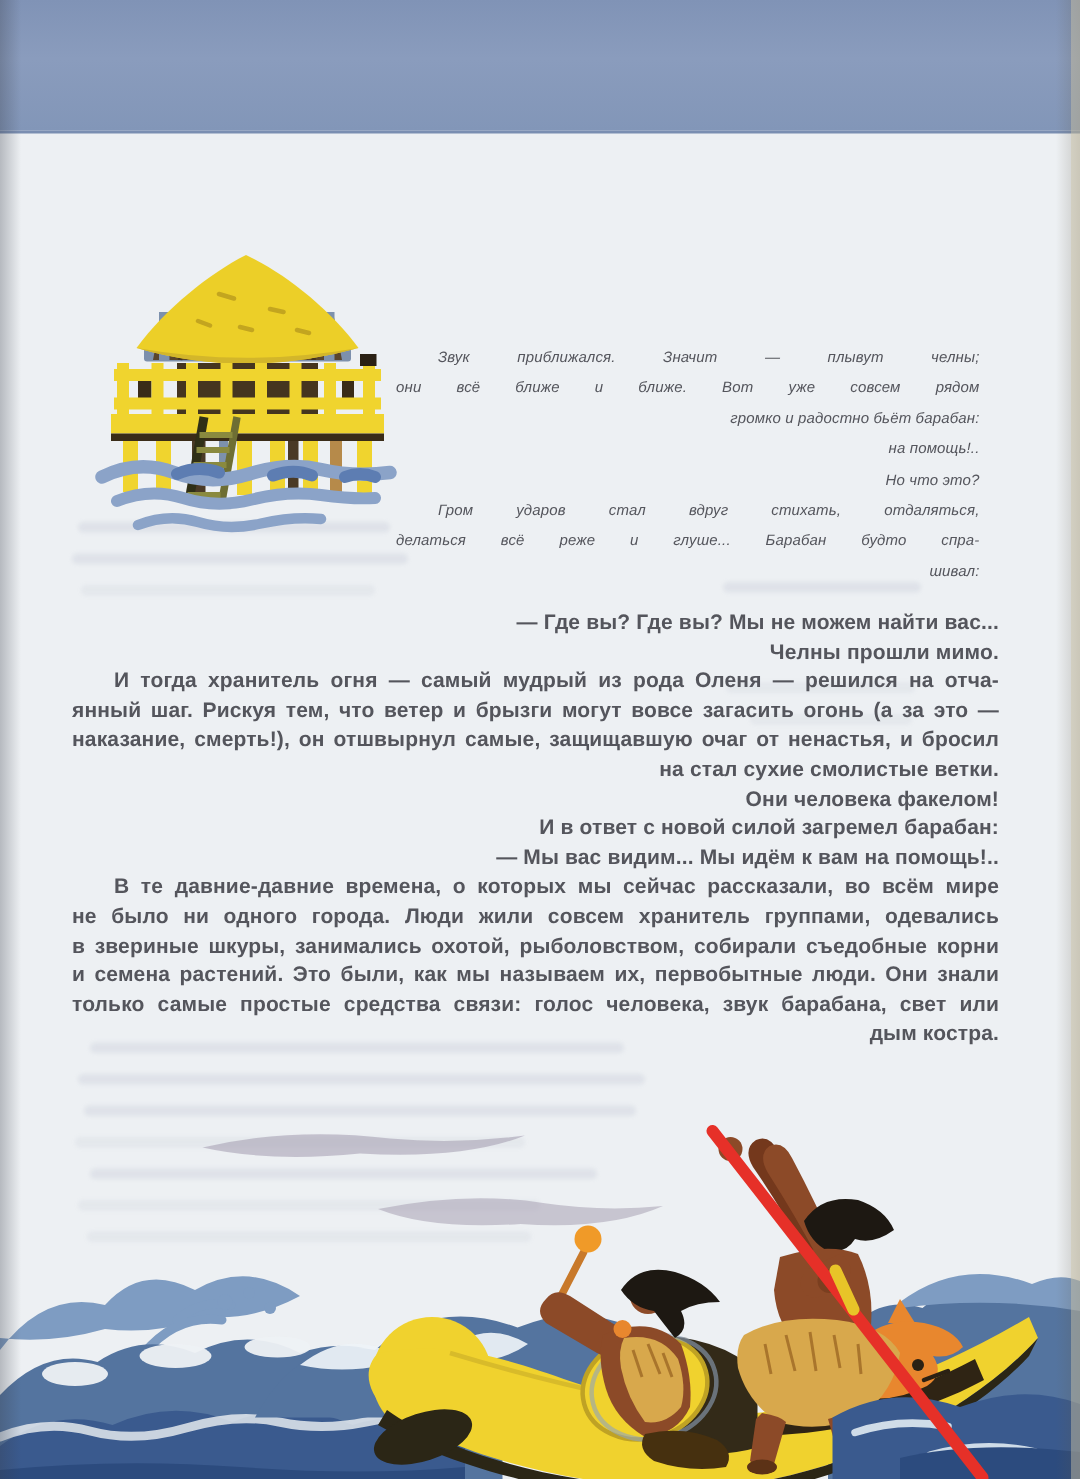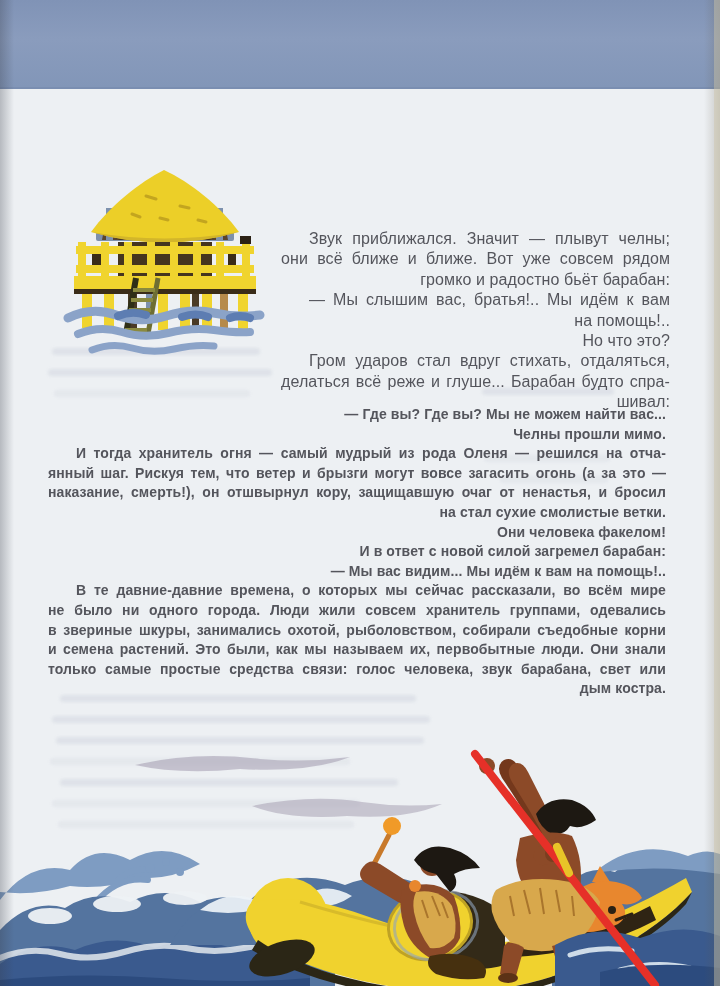--- a/index.html
+++ b/index.html
@@ -7,21 +7,21 @@
     position:relative;width:720px;height:986px;overflow:hidden;
     background:#edf0f3;
     font-family:"Liberation Sans","DejaVu Sans",sans-serif;
   }
   .band{
     position:absolute;left:0;top:0;width:720px;height:87px;
     background:linear-gradient(180deg,#8093b6 0%,#8a9cbd 45%,#8296b8 100%);
     border-bottom:2px solid #7a8eb1;
   }
   .textline-block{position:absolute;color:#54555c;letter-spacing:.1px;}
-  .block-a{left:281px;top:229px;width:389px;font-size:16px;line-height:20.4px;}
+  .block-a{left:264px;top:229px;width:389px;font-size:10px;line-height:20.4px;font-style:italic;}
   .block-b{left:48px;top:405px;width:618px;font-size:14px;line-height:19.6px;font-weight:bold;}
   .tl{text-align:right;}
   .tl.just{text-align:justify;text-align-last:justify;}
   .tl.ind{text-indent:28px;}
   .ghost{position:absolute;background:rgba(120,130,162,.12);height:7px;border-radius:4px;filter:blur(1.4px);}
   .ghost.lt{background:rgba(120,130,162,.07);}
   .illus{position:absolute;}
   .edge-l{position:absolute;top:0;bottom:0;left:0;width:14px;z-index:30;
     background:linear-gradient(90deg,rgba(55,60,72,.30),rgba(55,60,72,0));}
   .edge-r{position:absolute;top:0;bottom:0;right:0;width:16px;z-index:30;
@@ -101,34 +101,33 @@
     <path d="M6 148 q24 -12 48 -3 t50 1 t48 -3 t46 2" stroke="#8ba3c8" stroke-width="9" fill="none" stroke-linecap="round"></path>
     <path d="M16 164 q22 -9 44 -2 t46 1 t46 -3 t36 2" stroke="#8ba3c8" stroke-width="8" fill="none" stroke-linecap="round"></path>
     <path d="M30 180 q20 -8 40 -2 t42 1 t40 -3" stroke="#8ba3c8" stroke-width="7" fill="none" stroke-linecap="round"></path>
     <path d="M56 146 q14 -6 28 -1 M120 147 q14 -5 26 0 M168 148 q10 -4 20 0" stroke="#5d7db2" stroke-width="8" fill="none" stroke-linecap="round"></path>
   </svg>
 
   <div class="textline-block block-a">
       <div class="tl ind just">Звук приближался. Значит — плывут челны;</div>
       <div class="tl just">они всё ближе и ближе. Вот уже совсем рядом</div>
       <div class="tl">громко и радостно бьёт барабан:</div>
-      <div class="tl ind just">— Мы слышим вас, братья!.. Мы идём к вам</div>
       <div class="tl">на помощь!..</div>
       <div class="tl ind">Но что это?</div>
       <div class="tl ind just">Гром ударов стал вдруг стихать, отдаляться,</div>
       <div class="tl just">делаться всё реже и глуше... Барабан будто спра-</div>
       <div class="tl">шивал:</div>
     </div>
 
   <div class="textline-block block-b">
       <div class="tl ind">— Где вы? Где вы? Мы не можем найти вас...</div>
       <div class="tl ind">Челны прошли мимо.</div>
       <div class="tl ind just">И тогда хранитель огня — самый мудрый из рода Оленя — решился на отча-</div>
       <div class="tl just">янный шаг. Рискуя тем, что ветер и брызги могут вовсе загасить огонь (а за это —</div>
-      <div class="tl just">наказание, смерть!), он отшвырнул кору, защищавшую очаг от ненастья, и бросил</div>
+      <div class="tl just">наказание, смерть!), он отшвырнул самые, защищавшую очаг от ненастья, и бросил</div>
       <div class="tl">на стал сухие смолистые ветки.</div>
       <div class="tl ind">Они человека факелом!</div>
       <div class="tl ind">И в ответ с новой силой загремел барабан:</div>
       <div class="tl ind">— Мы вас видим... Мы идём к вам на помощь!..</div>
       <div class="tl ind just">В те давние-давние времена, о которых мы сейчас рассказали, во всём мире</div>
       <div class="tl just">не было ни одного города. Люди жили совсем хранитель группами, одевались</div>
       <div class="tl just">в звериные шкуры, занимались охотой, рыболовством, собирали съедобные корни</div>
       <div class="tl just">и семена растений. Это были, как мы называем их, первобытные люди. Они знали</div>
       <div class="tl just">только самые простые средства связи: голос человека, звук барабана, свет или</div>
       <div class="tl">дым костра.</div>

